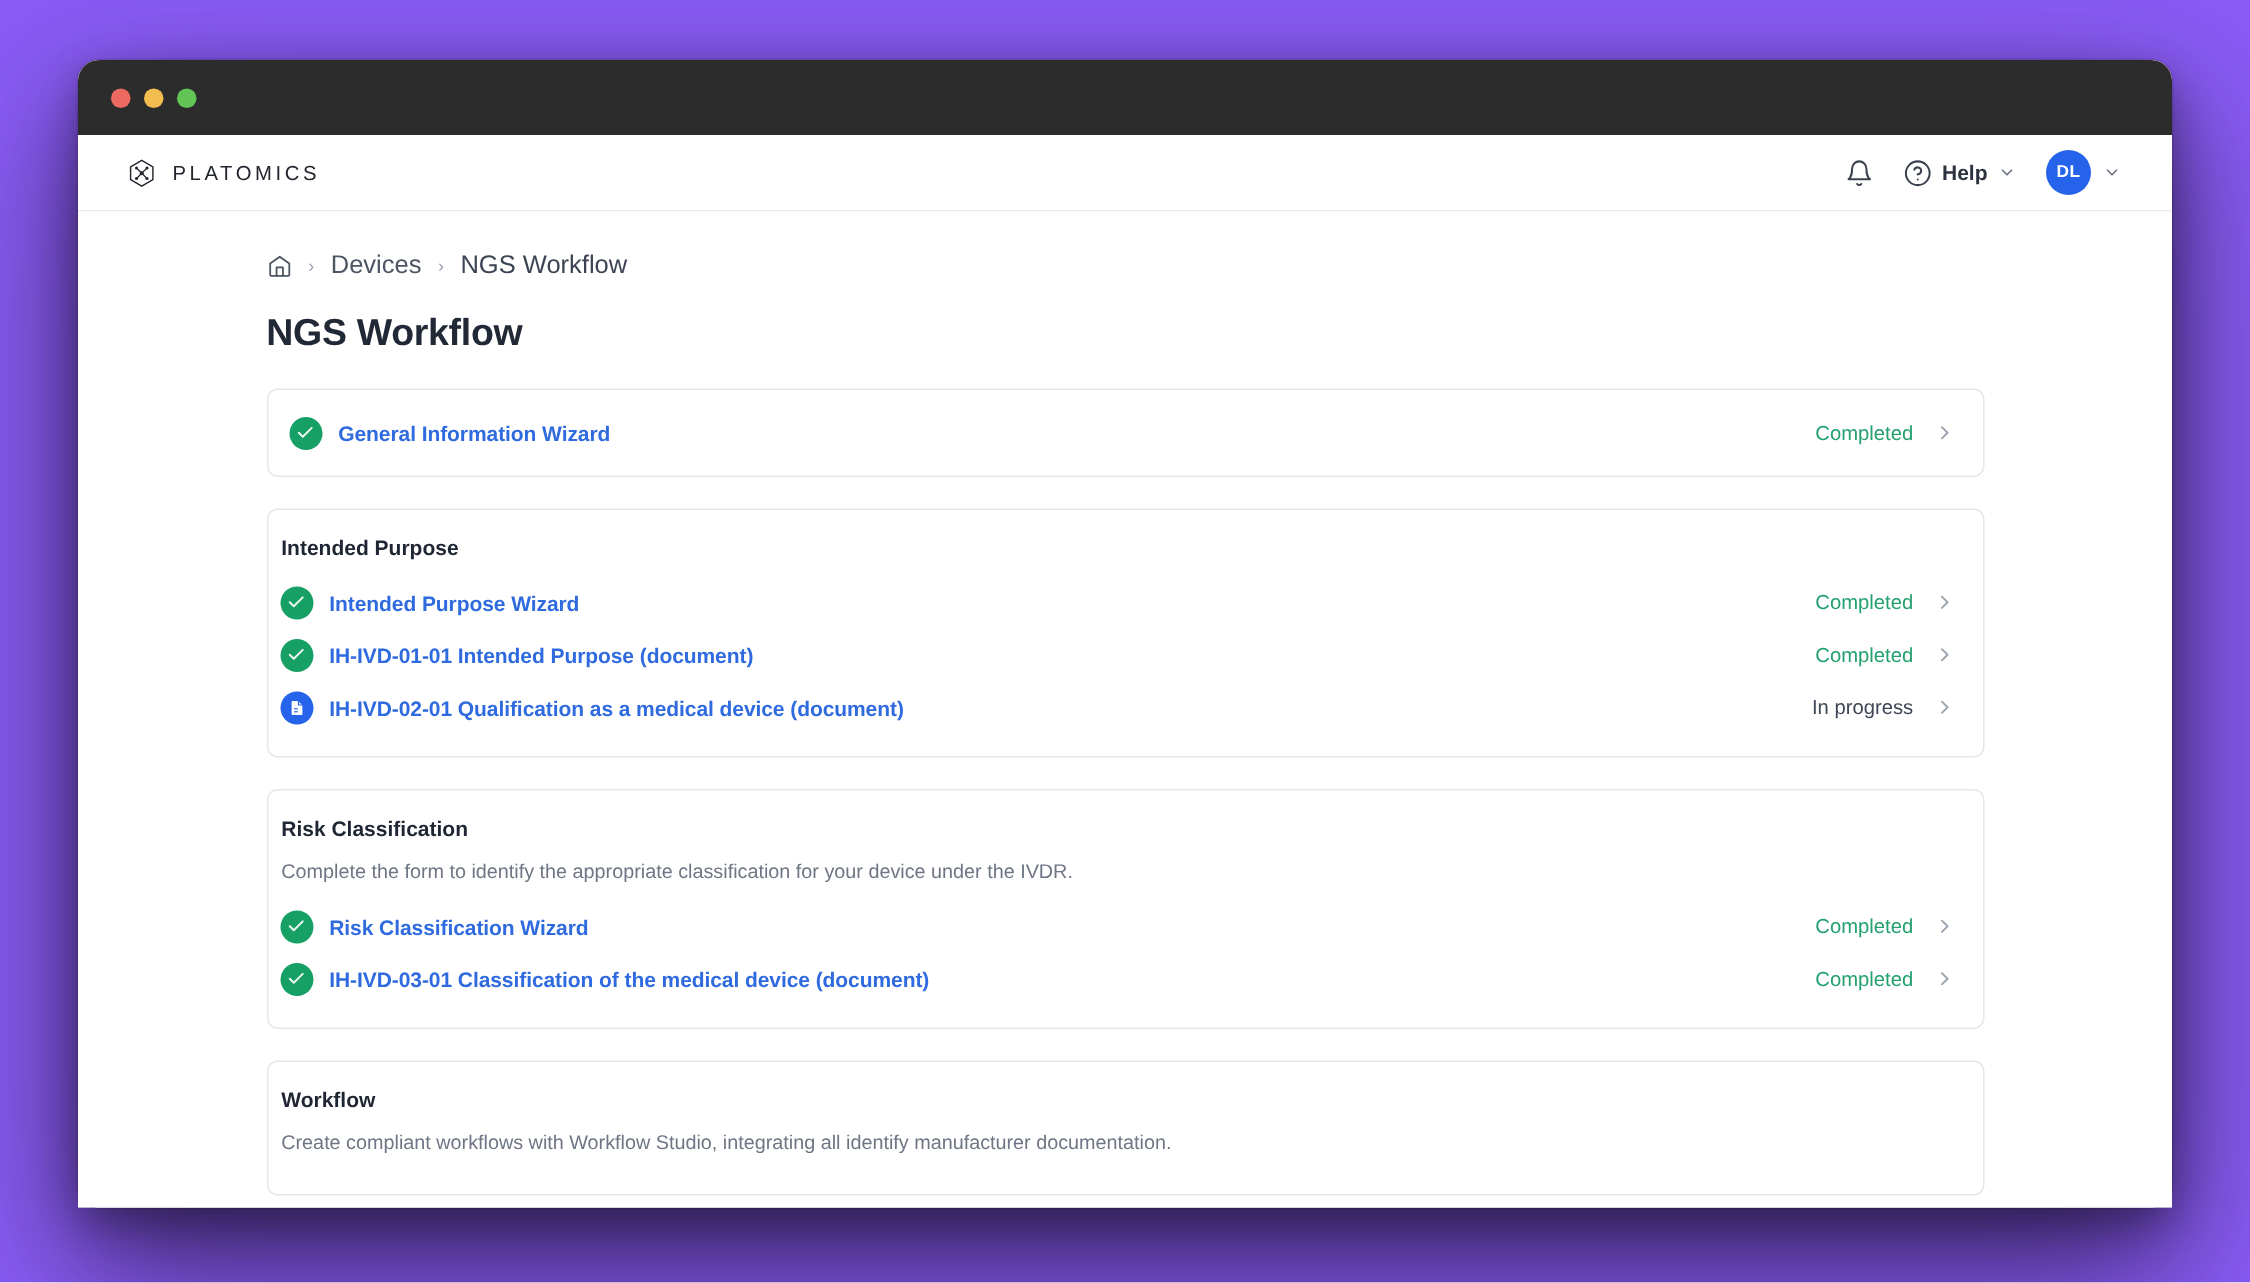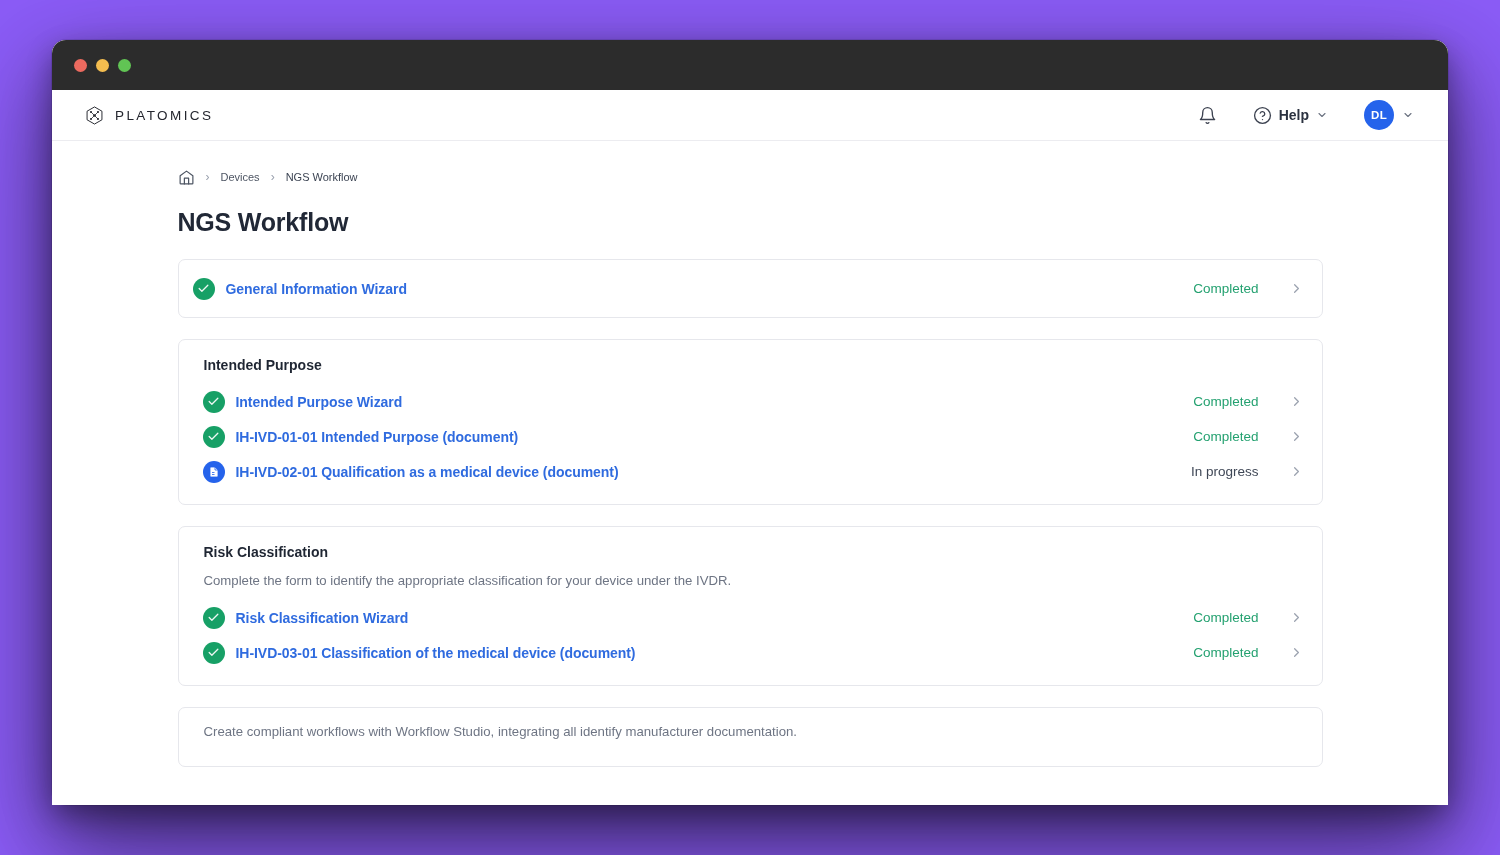--- a/index.html
+++ b/index.html
@@ -77,21 +77,21 @@
     font-size: 13.5px;
     letter-spacing: 2.4px;
     color: #24262e;
     font-weight: 500;
   }
 
   .appbar-right {
     margin-left: auto;
     display: flex;
     align-items: center;
-    gap: 36px;
+    gap: 20px;
   }
   .icon-btn {
     display: flex; align-items: center; justify-content: center;
     cursor: pointer;
     color: #3c4250;
   }
   .help-group {
     display: flex; align-items: center; gap: 7px;
     cursor: pointer;
   }
@@ -124,21 +124,21 @@
     padding-top: 25px;
   }
 
   
   .breadcrumb {
     display: flex; align-items: center; gap: 11px;
     height: 22px;
     margin-bottom: 20px;
   }
   .crumb {
-    font-size: 11px;
+    font-size: 17px;
     color: #4d5563;
     cursor: pointer;
     white-space: nowrap;
   }
   .crumb.current { color: #3c4453; }
   .crumb-sep { color: #9aa1ae; font-size: 12px; display:flex; align-items:center;}
   .home-icon { display: flex; color: #4d5563; }
 
   .page-title {
     font-size: 25px;
@@ -147,21 +147,21 @@
     letter-spacing: -0.2px;
     margin-bottom: 22px;
   }
 
   
   .card {
     background: #ffffff;
     border: 1px solid #e6e7ec;
     border-radius: 7px;
     margin-bottom: 21px;
-    padding: 14px 18px 15px 24px;
+    padding: 14px 18px 15px 8px;
   }
   .card.single { padding: 11px 18px 11px 14px; }
 
   .card-title {
     font-size: 14px;
     font-weight: bold;
     color: #1f2633;
     margin: 3px 0 11px 1px;
   }
   .card-desc {
@@ -194,21 +194,21 @@
     font-weight: bold;
     color: #2f6bdf;
     letter-spacing: -0.05px;
     white-space: nowrap;
   }
 
   .row-right {
     margin-left: auto;
     display: flex;
     align-items: flex-start;
-    gap: 30px;
+    gap: 13px;
   }
   .row-status { font-size: 13.5px; white-space: nowrap; }
   .row-status.completed   { color: #24a170; }
   .row-status.inprogress  { color: #3f4756; }
   .chev { color: #9ba2af; display: flex; }
 </style>
 </head>
 <body>
 
 <div id="screen">
@@ -404,20 +404,21 @@
       <span class="chev">
         <svg width="15" height="15" viewBox="0 0 24 24" fill="none" stroke="currentColor" stroke-width="2" stroke-linecap="round" stroke-linejoin="round">
           <polyline points="9 18 15 12 9 6"></polyline>
         </svg>
       </span>
     </span>
   </div>
               </div>
   </div>
             <div class="card">
+    <div class="card-title">Workflow</div>
     <div class="card-desc">Create compliant workflows with Workflow Studio, integrating all identify manufacturer documentation.</div>
 
   </div>
           </div>
 
       </div>
     </div>
 
   </div>
 </div>

